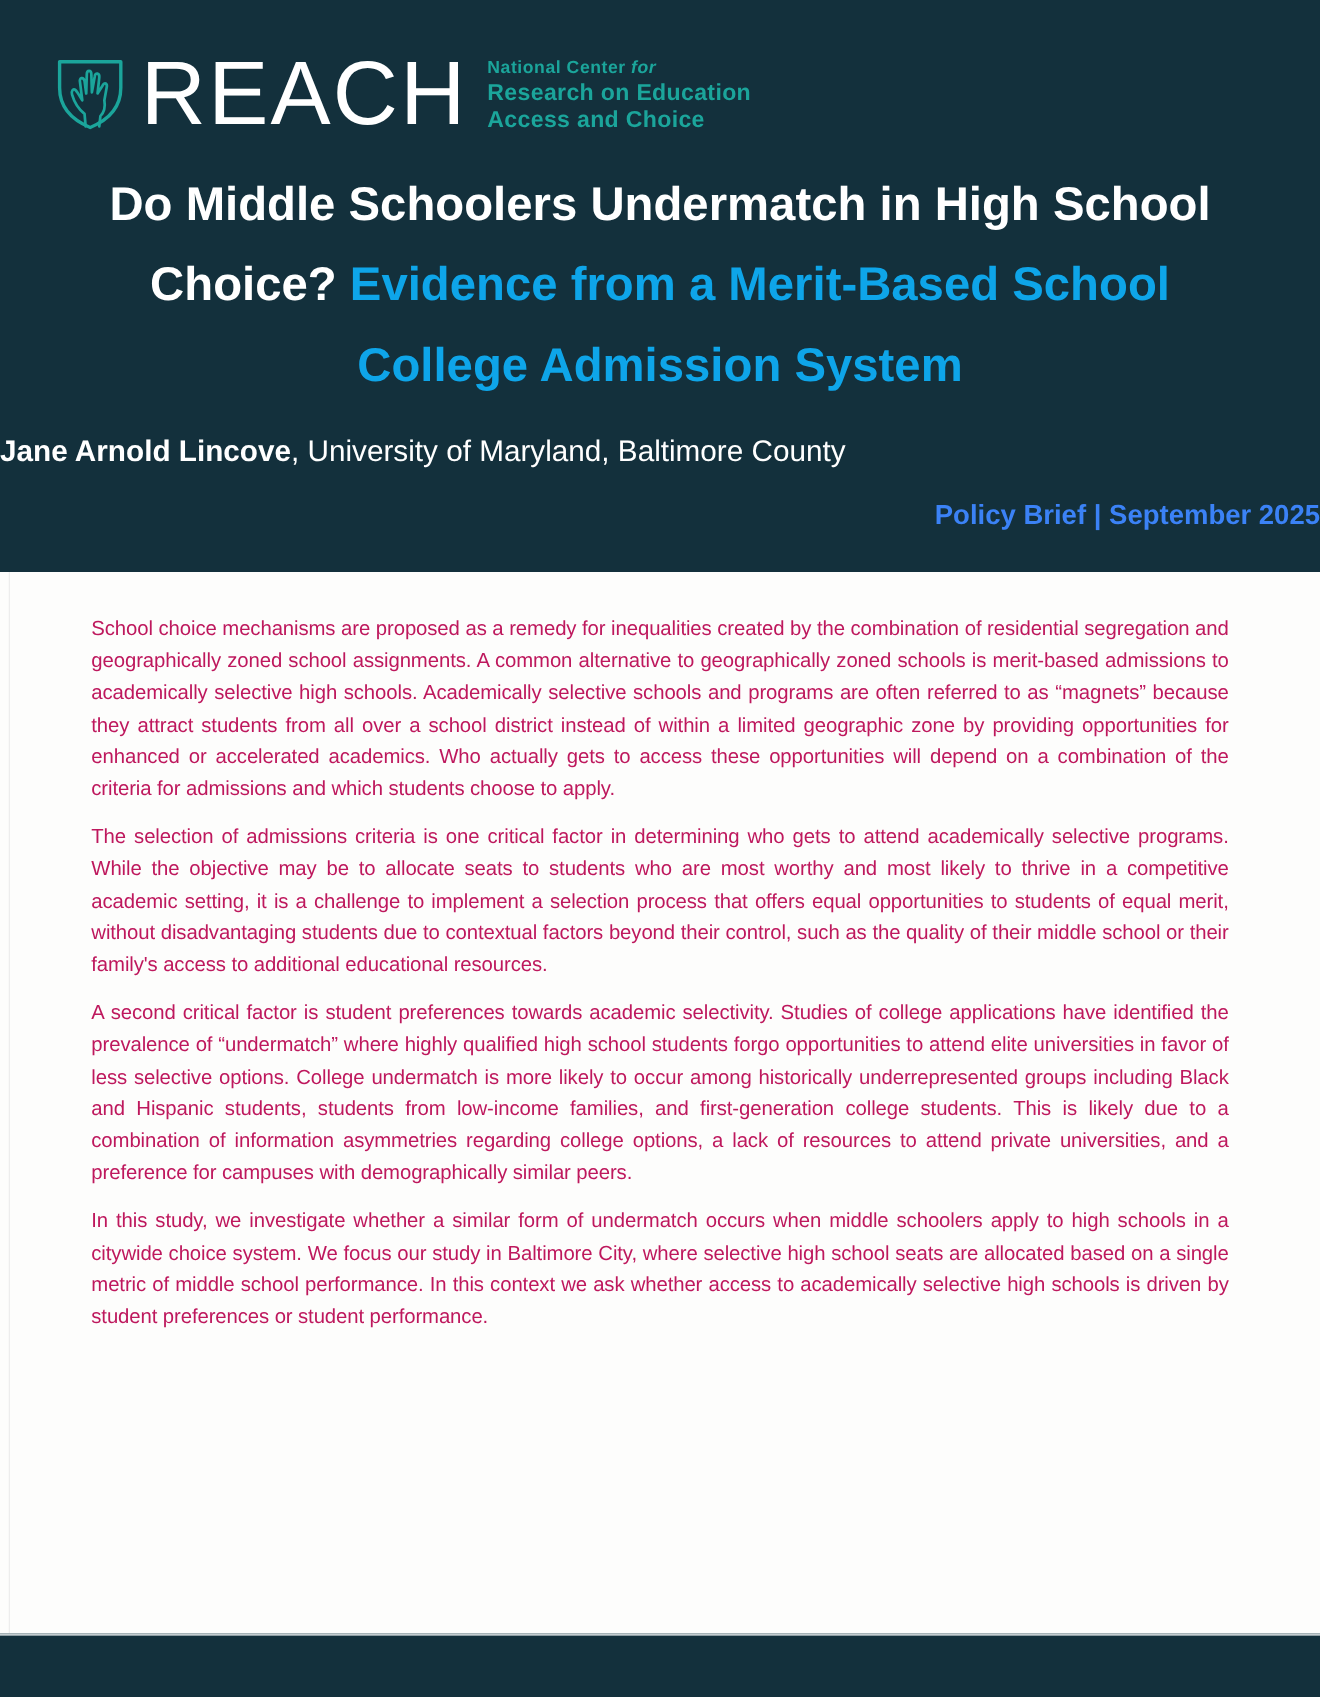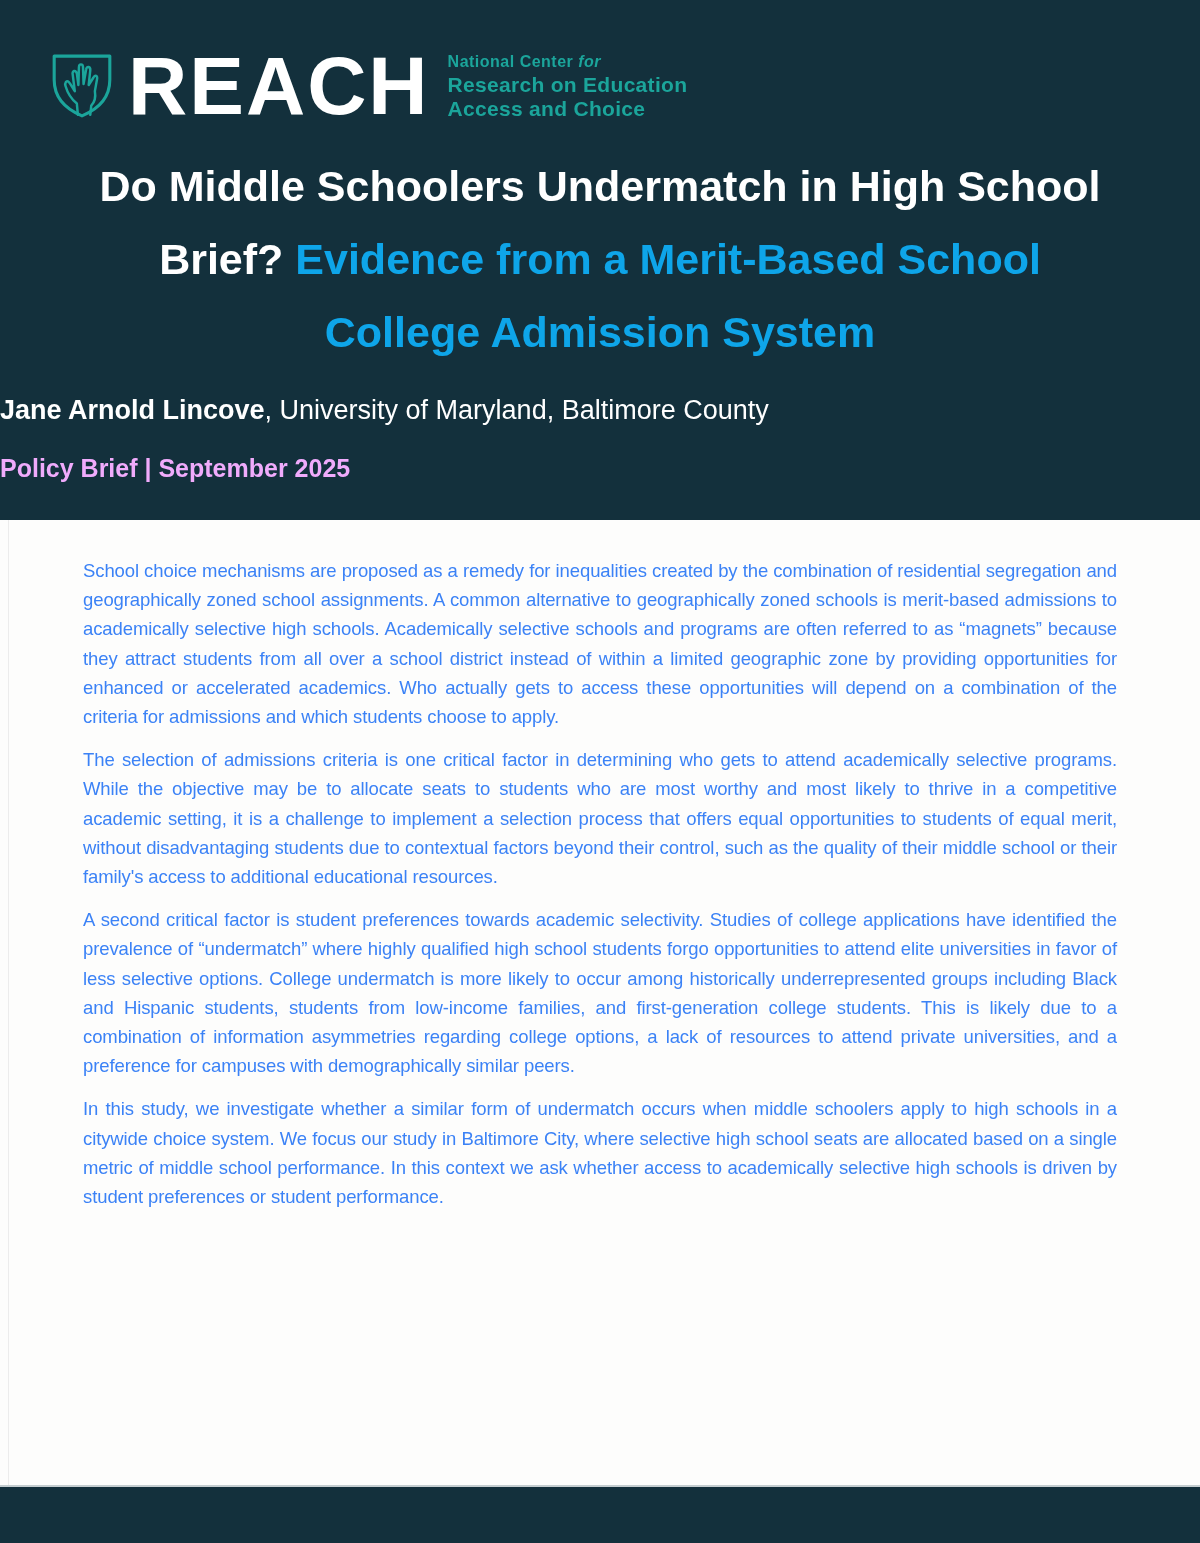--- a/index.html
+++ b/index.html
@@ -22,21 +22,21 @@
   .logo-row {
     display: flex;
     align-items: center;
     padding-left: 50px;
     height: 68px;
   }
   .logo-icon { width: 64px; height: 68px; flex: 0 0 auto; }
   .wordmark {
     color: #ffffff;
     font-size: 82px;
-    font-weight: 700;
+    font-weight: 400;
     letter-spacing: 2px;
     line-height: 68px;
     margin-left: 14px;
     margin-right: 18px;
   }
   .tagline { color: #1ba59b; padding-top: 2px; }
   .tagline .small {
     font-size: 16px;
     font-weight: 700;
     letter-spacing: 0.5px;
@@ -65,41 +65,41 @@
     text-align: left;
     color: #ffffff;
     font-size: 27px;
     line-height: 34px;
     font-weight: 400;
   }
   .byline .author { font-weight: 700; }
 
   .meta {
     margin: 26px 0 0 0;
-    text-align: left;
-    color: #f0abfc;
+    text-align: right;
+    color: #3b82f6;
     font-size: 25px;
     line-height: 30px;
     font-weight: 700;
   }
 
   
   .content {
     padding: 36px 83px 0 83px;
   }
   .section-heading {
     margin: 0 0 26px 0;
     color: #0d9c92;
     font-size: 31px;
     line-height: 34px;
     font-weight: 700;
   }
   .content p {
     margin: 0 0 14px 0;
-    color: #3b82f6;
+    color: #be185d;
     font-size: 18.5px;
     line-height: 29.2px;
     text-align: justify;
     letter-spacing: -0.1px;
   }
 
   
   .edge-line {
     position: absolute;
     left: 8px;
@@ -150,21 +150,21 @@
       <div class="wordmark">REACH</div>
       <div class="tagline">
         <div class="small"><span>National Center </span><em>for</em></div>
         <div class="big">Research on Education</div>
         <div class="big">Access and Choice</div>
       </div>
     </div>
 
     <h1 class="brief-title">
       <div><span>Do Middle Schoolers Undermatch in High School</span></div>
-      <div><span>Brief?</span> <span class="teal">Evidence from a Merit-Based School</span></div>
+      <div><span>Choice?</span> <span class="teal">Evidence from a Merit-Based School</span></div>
       <div class="teal">College Admission System</div>
     </h1>
 
     <p class="byline"><span class="author">Jane Arnold Lincove</span><span>, University of Maryland, Baltimore County</span></p>
 
     <p class="meta">Policy Brief | September 2025</p>
 
   </header>
 
   <main class="content">

